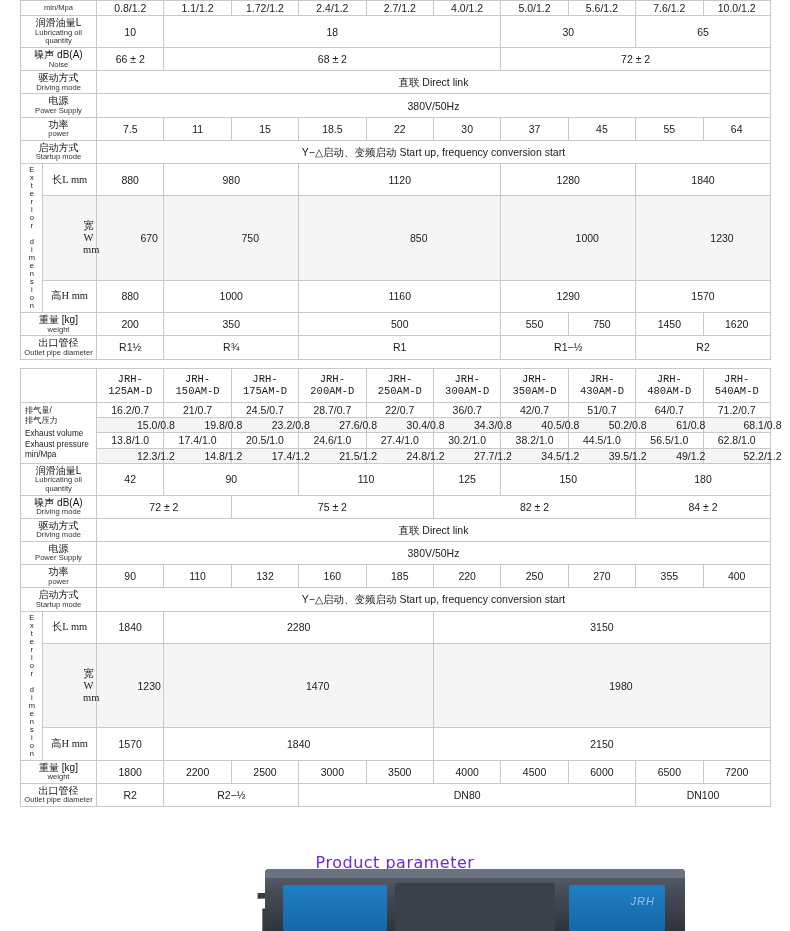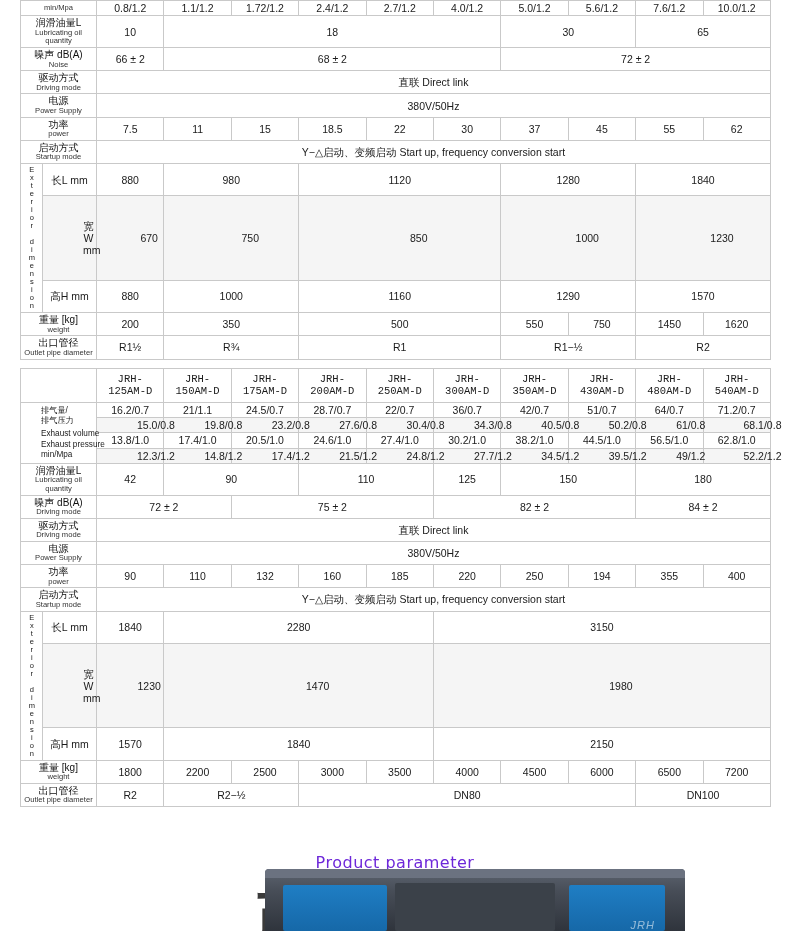--- a/index.html
+++ b/index.html
@@ -54,41 +54,42 @@
     display: inline-block;
     letter-spacing: -1px;
     font-size: 7.5px;
     line-height: 1;
   }
   td.sublbl {
     width: 54px;
     font-size: 9.5px;
     text-align: center;
     padding: 0 1px;
+    font-family: Liberation Serif, serif;
   }
   tr.alt td { background: #f5f5f5; padding-left: 40px; }
   .hdr-row td {
     background: #6f5fa8;
     color: #ffffff;
     font-size: 9.5px;
     font-weight: normal;
     border: 1px solid #6f5fa8;
     padding: 3px 1px;
     line-height: 1.15;
     font-family: Liberation Mono, monospace;
   }
   .hdr-row td.lbl { text-align: left; }
   .hdr-row td.lbl .cn,
   .hdr-row td.lbl .en { color: #fff; }
   .hdr-model { font-size: 9px; }
 
   .exh-block td.exh-lbl {
     font-size: 8.2px;
     text-align: left;
-    padding-left: 20px;
+    padding-left: 4px;
     line-height: 1.25;
     margin-top: 12px;
   }
   .exh-block td.exh-lbl div { white-space: nowrap; }
 
   .topcut td { border-top: none; }
 
   .section {
     text-align: center;
     margin-top: 46px;
@@ -160,21 +161,20 @@
     border-radius: 2px;
   }
   .machine .brand {
     position: absolute;
     right: 30px;
     top: 26px;
     color: rgba(255,255,255,0.55);
     font-size: 11px;
     letter-spacing: 1px;
     font-style: italic;
-    margin-top: 24px;
   }
 </style>
 </head>
 <body>
 
 <div id="page">
 
   <table class="spec">
     <colgroup>
       <col style="width:22px">
@@ -243,21 +243,21 @@
         </td>
         <td>7.5</td>
         <td>11</td>
         <td>15</td>
         <td>18.5</td>
         <td>22</td>
         <td>30</td>
         <td>37</td>
         <td>45</td>
         <td>55</td>
-        <td>62</td>
+        <td>64</td>
       </tr>
 
       <tr>
         <td class="lbl" colspan="2">
           <span class="cn">启动方式</span>
           <span class="en">Startup mode</span>
         </td>
         <td colspan="10">Y−△启动、变频启动  Start up, frequency conversion start</td>
       </tr>
 
@@ -347,21 +347,21 @@
       <tr class="exh-block">
         <td class="exh-lbl" colspan="2" rowspan="4">
           <div>排气量/</div>
           <div>排气压力</div>
           <div style="height:3px"></div>
           <div>Exhaust volume</div>
           <div>Exhaust pressure</div>
           <div>min/Mpa</div>
         </td>
         <td>16.2/0.7</td>
-        <td>21/1.1</td>
+        <td>21/0.7</td>
         <td>24.5/0.7</td>
         <td>28.7/0.7</td>
         <td>22/0.7</td>
         <td>36/0.7</td>
         <td>42/0.7</td>
         <td>51/0.7</td>
         <td>64/0.7</td>
         <td>71.2/0.7</td>
       </tr>
       <tr class="alt">
@@ -446,21 +446,21 @@
           <span class="cn">功率</span>
           <span class="en">power</span>
         </td>
         <td>90</td>
         <td>110</td>
         <td>132</td>
         <td>160</td>
         <td>185</td>
         <td>220</td>
         <td>250</td>
-        <td>194</td>
+        <td>270</td>
         <td>355</td>
         <td>400</td>
       </tr>
 
       <tr>
         <td class="lbl" colspan="2">
           <span class="cn">启动方式</span>
           <span class="en">Startup mode</span>
         </td>
         <td colspan="10">Y−△启动、变频启动  Start up, frequency conversion start</td>

